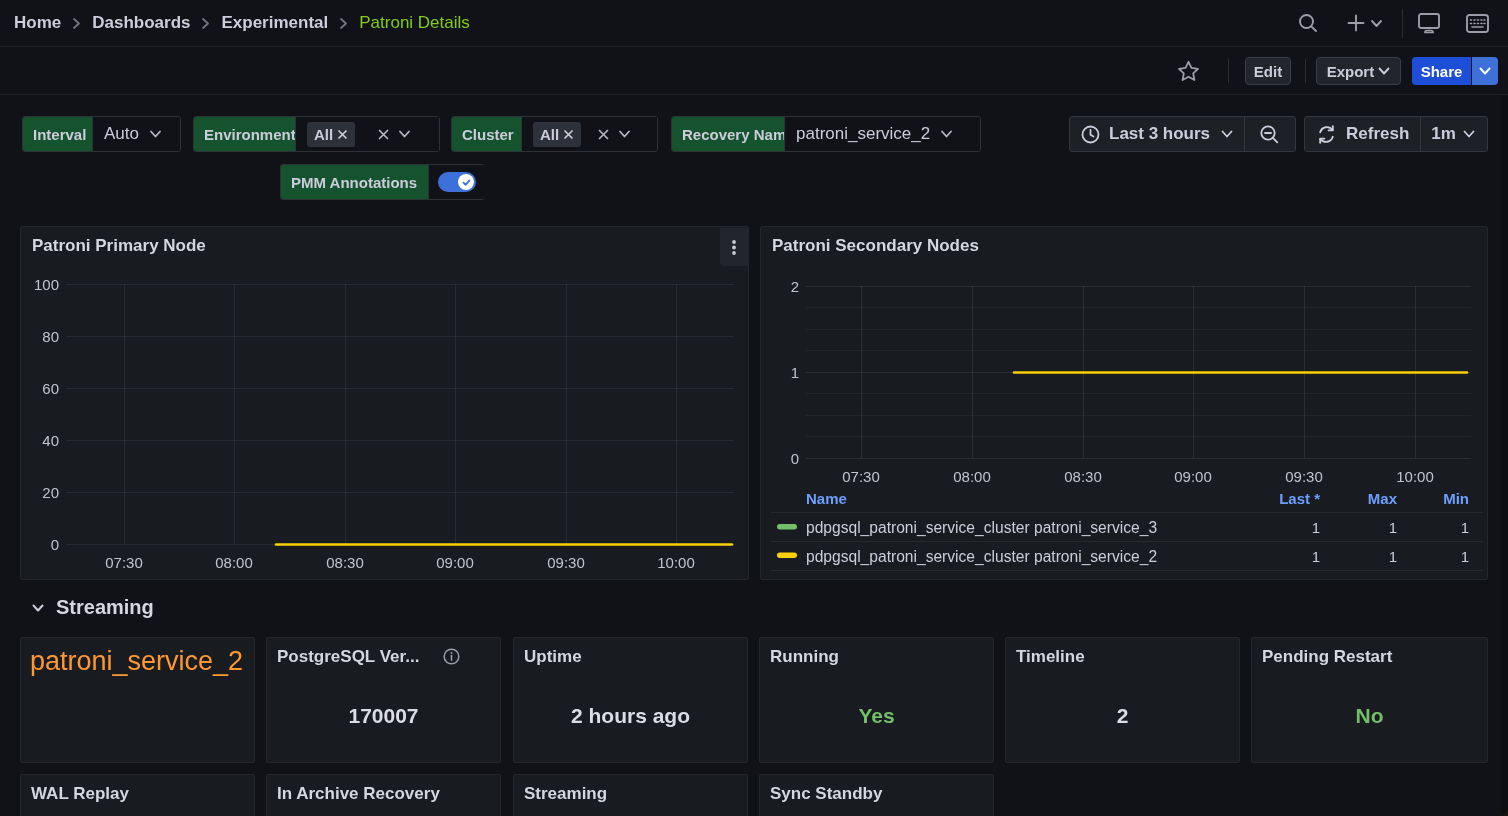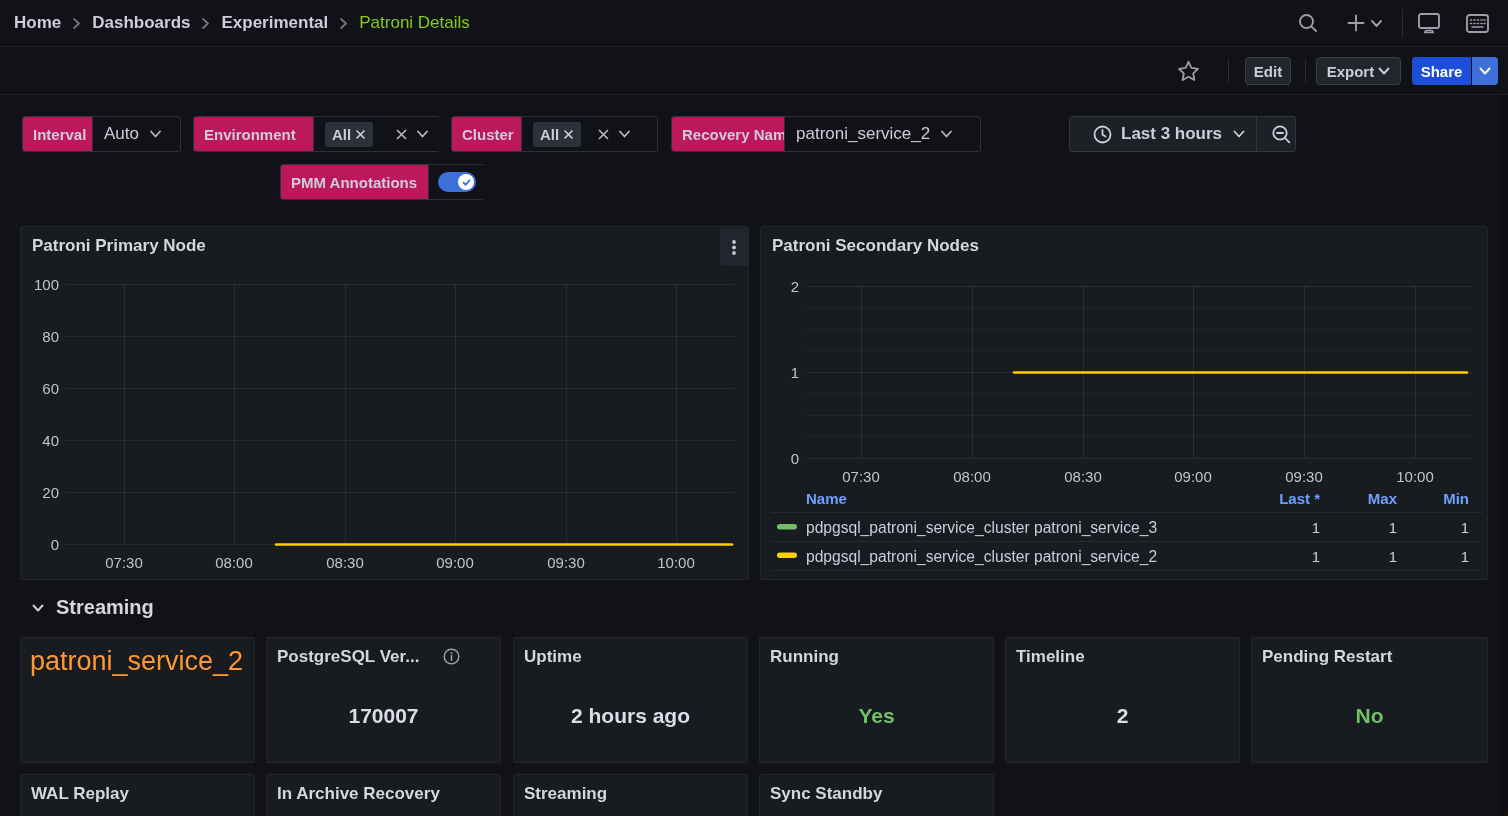--- a/index.html
+++ b/index.html
@@ -16,29 +16,29 @@
   .crumbs .cur { color:#84cc16; font-weight:normal; }
   #bar2 { left:0; top:48px; width:1508px; height:47px; border-bottom:1px solid #202227; }
   .btn { position:absolute; top:57px; height:28px; border-radius:4px; background:#22252b;
      border:1px solid #3a3d44; color:#ccccdc; font-size:15px; font-weight:bold;
      display:flex; align-items:center; justify-content:center; }
   .vdiv { position:absolute; width:1px; background:#2b2d33; }
 
   
   .fgroup { position:absolute; height:36px; border:1px solid #2e3136; border-radius:3px;
     display:flex; align-items:stretch; font-size:16px; }
-  .flabel { background:#be185d; display:flex; align-items:center; padding:0 10px;
+  .flabel { background:#14532d; display:flex; align-items:center; padding:0 10px;
     font-weight:bold; border-right:1px solid #2e3136; border-radius:2px 0 0 2px; white-space:nowrap; overflow:hidden; flex:none; font-size:15px; }
   .fval  { background:#111217; display:flex; align-items:center; padding:0 11px;
     border-radius:0 2px 2px 0; white-space:nowrap; flex:1; font-size:17px; }
   .chev { display:inline-flex; margin-left:10px; }
   .pill { background:#2d3139; border-radius:3px; height:25px; display:flex; align-items:center;
     padding:0 7px; font-weight:bold; font-size:15px; }
   .tbtn { position:absolute; height:36px; top:116px; border:1px solid #33363d; border-radius:3px;
-    background:#1d2025; display:flex; align-items:center; font-size:17px; font-weight:bold; white-space:nowrap;padding-left:12px; }
+    background:#1d2025; display:flex; align-items:center; font-size:17px; font-weight:bold; white-space:nowrap; }
 
   
   .panel { position:absolute; background:#181b1f; border:1px solid #24262c; border-radius:2px; }
   .ptitle { position:absolute; left:11px; top:9px; font-size:17px; font-weight:bold; color:#d5d6de; white-space:nowrap; }
   .stitle { position:absolute; left:10px; top:9px; font-size:17px; font-weight:bold; color:#d5d6de; white-space:nowrap; }
   .sval { position:absolute; left:0; right:0; text-align:center; font-size:21px; font-weight:bold; color:#dcdce6; white-space:nowrap; }
 
   svg { display:block; }
 </style>
 </head>
@@ -112,21 +112,21 @@
     <div class="flabel" style="width:70px">Interval</div>
     <div class="fval">Auto
       <span class="chev">
           <svg width="13" height="10" viewBox="0 0 13 10">
             <path d="M2 2.5 L6.5 7.5 L11 2.5" stroke="#b7b7c3" stroke-width="1.8" fill="none" stroke-linecap="round" stroke-linejoin="round"></path>
           </svg>
         </span>
     </div>
   </div>
   <div class="fgroup" style="left:193px;top:116px;width:247px">
-    <div class="flabel" style="width:120px">Environment</div>
+    <div class="flabel" style="width:102px">Environment</div>
     <div class="fval" style="gap:0">
       <span class="pill">All&nbsp;
         <svg width="11" height="11" viewBox="0 0 11 11">
             <path d="M2 2 L9 9 M9 2 L2 9" stroke="#ccccdc" stroke-width="1.7" stroke-linecap="round"></path>
           </svg>
       </span>
       <svg style="margin-left:22px" width="13" height="13" viewBox="0 0 13 13">
           <path d="M2.5 2.5 L10.5 10.5 M10.5 2.5 L2.5 10.5" stroke="#b7b7c3" stroke-width="1.7" stroke-linecap="round"></path>
         </svg>
       <span class="chev" style="margin-left:8px">
@@ -173,20 +173,34 @@
     <span style="margin-left:9px">Last 3 hours</span>
     <svg style="margin-left:11px" width="12" height="9" viewBox="0 0 12 9">
         <path d="M1.5 1.5 L6 6.5 L10.5 1.5" stroke="#ccccdc" stroke-width="1.8" fill="none" stroke-linecap="round" stroke-linejoin="round"></path>
       </svg>
     <div style="width:1px;height:36px;background:#33363d;margin-left:11px"></div>
     <svg style="margin-left:14px" width="21" height="21" viewBox="0 0 21 21">
       <circle cx="9" cy="9" r="6.7" stroke="#ccccdc" stroke-width="1.8" fill="none"></circle>
       <path d="M13.9 13.9 L18.3 18.3" stroke="#ccccdc" stroke-width="1.8" stroke-linecap="round"></path>
       <path d="M6 9 H12" stroke="#ccccdc" stroke-width="1.8" stroke-linecap="round"></path>
     </svg>
+  </div>
+  <div class="tbtn" style="left:1304px;width:184px">
+    <svg style="margin-left:12px" width="19" height="19" viewBox="0 0 19 19">
+      <path d="M3.2 7.2 A7 7 0 0 1 15.6 5.1" stroke="#ccccdc" stroke-width="1.9" fill="none" stroke-linecap="round"></path>
+      <path d="M15.8 1.2 L15.8 5.4 L11.6 5.4" stroke="#ccccdc" stroke-width="1.9" fill="none" stroke-linecap="round" stroke-linejoin="round"></path>
+      <path d="M15.8 11.8 A7 7 0 0 1 3.4 13.9" stroke="#ccccdc" stroke-width="1.9" fill="none" stroke-linecap="round"></path>
+      <path d="M3.2 17.8 L3.2 13.6 L7.4 13.6" stroke="#ccccdc" stroke-width="1.9" fill="none" stroke-linecap="round" stroke-linejoin="round"></path>
+    </svg>
+    <span style="margin-left:10px">Refresh</span>
+    <div style="width:1px;height:36px;background:#33363d;margin-left:11px"></div>
+    <span style="margin-left:10px">1m</span>
+    <svg style="margin-left:7px" width="12" height="9" viewBox="0 0 12 9">
+        <path d="M1.5 1.5 L6 6.5 L10.5 1.5" stroke="#ccccdc" stroke-width="1.8" fill="none" stroke-linecap="round" stroke-linejoin="round"></path>
+      </svg>
   </div>
 
   <div class="fgroup" style="left:280px;top:164px;width:205px">
     <div class="flabel" style="width:148px">PMM Annotations</div>
     <div class="fval" style="padding:0 9px">
       <span style="position:relative;display:inline-block;width:38px;height:20px;background:#3d71d9;border-radius:10px;">
         <span style="position:absolute;right:2px;top:2px;width:16px;height:16px;background:#fff;border-radius:50%;"></span>
         <svg style="position:absolute;right:4.5px;top:4.5px" width="11" height="11" viewBox="0 0 11 11">
             <path d="M2.5 5.7 L4.6 7.8 L8.5 3.4" stroke="#3d71d9" stroke-width="1.8" fill="none" stroke-linecap="round" stroke-linejoin="round"></path>
           </svg>

